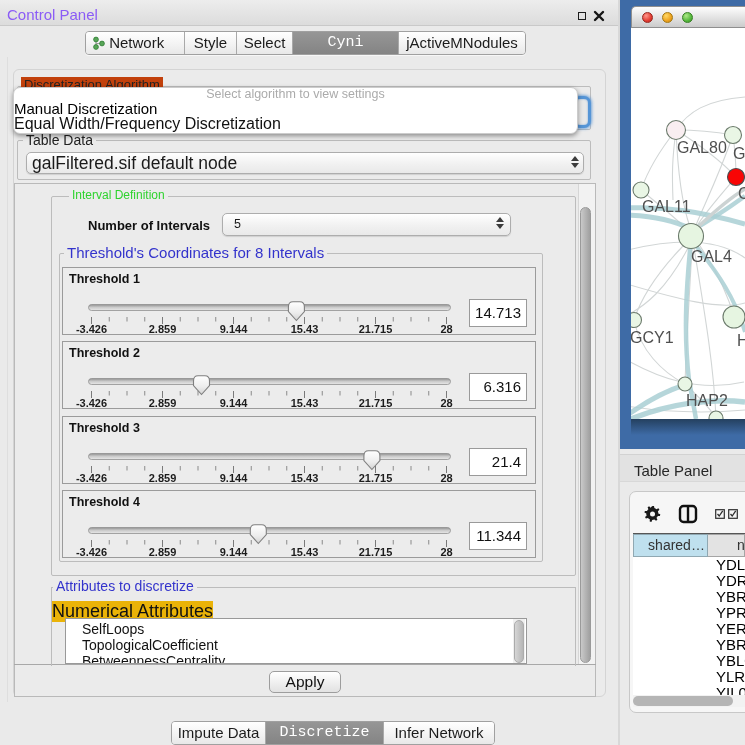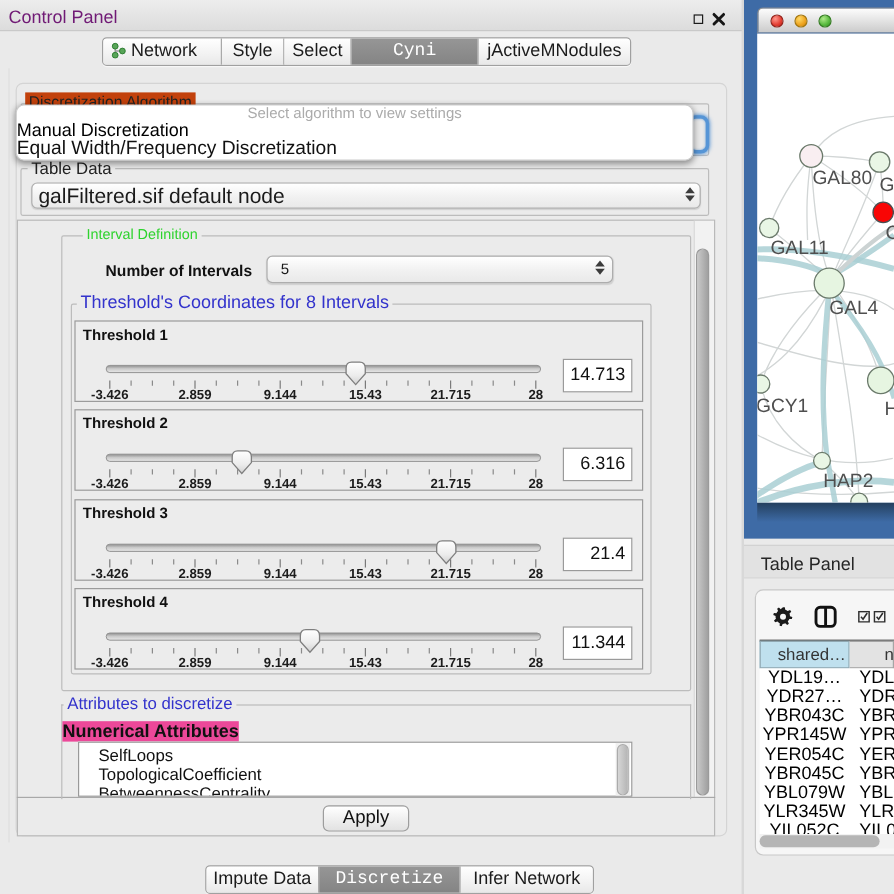--- a/index.html
+++ b/index.html
@@ -16,21 +16,21 @@
 .segwrap { position:absolute; border:1px solid #a0a0a0; border-radius:4px; overflow:hidden; height:24px; box-shadow:0 1px 0 rgba(255,255,255,.6);}
 .tpanel { position:absolute; background:#ececec; border:1px solid #9b9b9b; width:474px; height:68px; }
 .tpanel .ttl { position:absolute; left:6px; top:4px; font-weight:bold; font-size:12.5px; color:#111; }
 .vbox { position:absolute; left:406px; top:31px; width:58px; height:28px; background:#fff; border:1px solid #9a9a9a; font-size:15px; color:#111; text-align:right; line-height:26px; padding-right:5px; }
 </style>
 </head>
 <body>
 
 <div class="abs" style="left:0;top:0;width:620px;height:745px;background:#eaeaea;"></div>
 <div class="abs" style="left:0;top:0;width:620px;height:26px;background:linear-gradient(#ededed,#dcdcdc);border-bottom:1px solid #c9c9c9;"></div>
-<div class="abs" style="left:7px;top:6px;font-size:15px;color:#701a75;">Control Panel</div>
+<div class="abs" style="left:7px;top:6px;font-size:15px;color:#8b5cf6;">Control Panel</div>
 <div class="abs" style="left:578px;top:12px;width:8px;height:8px;border:1.5px solid #1c1c1c;"></div>
 <svg class="abs" style="left:593px;top:10px;" width="12" height="12">
     <path d="M2 2 L10 10 M10 2 L2 10" stroke="#161616" stroke-width="2.4" stroke-linecap="round"></path>
   </svg>
 
 <div class="segwrap" style="left:85px;top:31px;">
   <div class="seg" style="width:99px;text-align:left;padding-left:6px;"><svg width="13" height="14" style="vertical-align:-2px;">
         <path d="M4 4 L4 11 M4 7.5 L9.5 7.5" stroke="#9a9a9a" stroke-width="1.2" fill="none"></path>
         <circle cx="4" cy="3.5" r="2.4" fill="#58a558" stroke="#2e7d32" stroke-width=".8"></circle>
         <circle cx="10" cy="7.5" r="2.4" fill="#58a558" stroke="#2e7d32" stroke-width=".8"></circle>
@@ -169,21 +169,21 @@
       </g>
       <g transform="translate(195.3,33.3)">
         <path d="M -8 5.6 Q -8 0.4 -3.4 0.4 L 3.4 0.4 Q 8 0.4 8 5.6 L 8 10.2 L 0 19.2 L -8 10.2 Z" fill="url(#thgrad)" stroke="#7f7f7f" stroke-width="1.1"></path>
       </g>
     </svg>
     <div class="vbox">11.344</div>
   </div>
 
 <div class="abs" style="left:51px;top:587px;width:525px;height:79px;border:1px solid #bcbcbc;border-bottom:none;"></div>
 <div class="abs gtitle" style="left:53px;top:580px;font-size:14px;color:#3333cc;">Attributes to discretize</div>
-<div class="abs" style="left:52px;top:601px;font-size:15px;font-weight:bold;color:#111;background:#ec4899;">Numerical Attributes</div>
+<div class="abs" style="left:52px;top:601px;font-size:18px;font-weight:normal;color:#111;background:#eab308;">Numerical Attributes</div>
 <div class="abs" style="left:65px;top:618px;width:462px;height:46px;background:#fff;border:1px solid #999;overflow:hidden;">
   <div style="position:absolute;left:16px;top:2px;font-size:14px;color:#111;line-height:16px;">SelfLoops<br>TopologicalCoefficient<br>BetweennessCentrality</div>
   <div style="position:absolute;right:1px;top:0;width:12px;height:46px;background:#f0f0f0;"></div>
   <div style="position:absolute;right:2px;top:1px;width:10px;height:43px;border-radius:5px;background:linear-gradient(90deg,#d6d6d6,#b5b5b5);border:1px solid #ababab;"></div>
 </div>
 
 <div class="abs" style="left:269px;top:671px;width:72px;height:22px;border:1px solid #9d9d9d;border-radius:5px;background:linear-gradient(#ffffff,#ededed 60%,#e2e2e2);font-size:15.5px;color:#111;text-align:center;line-height:20px;">Apply</div>
 
 <div class="segwrap" style="left:145px;top:721px;margin-left:26px;">
   <div class="seg" style="width:94px;">Impute Data</div><div class="seg sel" style="width:118px;">Discretize Data</div><div class="seg" style="width:110px;border-right:none;">Infer Network</div>
@@ -277,17 +277,16 @@
     <rect x="13.7" y="0.7" width="8.6" height="8.6" fill="none" stroke="#2e2e2e" stroke-width="1.2"></rect>
     <path d="M15.5 5 L17.2 7 L20.7 1.8" stroke="#2e2e2e" stroke-width="1.3" fill="none"></path>
   </svg>
 
 <div class="abs" style="left:633px;top:533px;width:112px;height:24px;">
   <div style="position:absolute;left:0;top:0;width:112px;height:1.5px;background:#565656;"></div>
   <div style="position:absolute;left:0;top:1px;width:75px;height:23px;background:#bfe0ee;border:1px solid #90a8b2;text-align:center;line-height:21px;font-size:14px;color:#333;text-indent:12px;">shared…</div>
   <div style="position:absolute;left:75px;top:1px;width:37px;height:23px;background:#e3e3e3;border:1px solid #a5a5a5;border-left:none;font-size:14px;color:#333;padding-left:29px;line-height:21px;">n.</div>
 </div>
 <div class="abs" style="left:633px;top:557px;width:112px;height:138px;background:#fff;overflow:hidden;font-size:15px;color:#000;">
-  <div style="position:absolute;left:0;top:0;width:75px;text-align:center;line-height:16px;">YDL19…<br>YDR27…<br>YBR043C<br>YPR145W<br>YER054C<br>YBR045C<br>YBL079W<br>YLR345W<br>YIL052C</div>
   <div style="position:absolute;left:83px;top:0;line-height:16px;">YDL1<br>YDR2<br>YBR0<br>YPR1<br>YER0<br>YBR0<br>YBL0<br>YLR3<br>YIL0</div>
 </div>
 <div class="abs" style="left:633px;top:695px;width:112px;height:12px;background:#f2f2f2;"></div>
 <div class="abs" style="left:633px;top:696px;width:100px;height:10px;border-radius:5px;background:#b5b5b5;"></div>
 
 </body></html>

